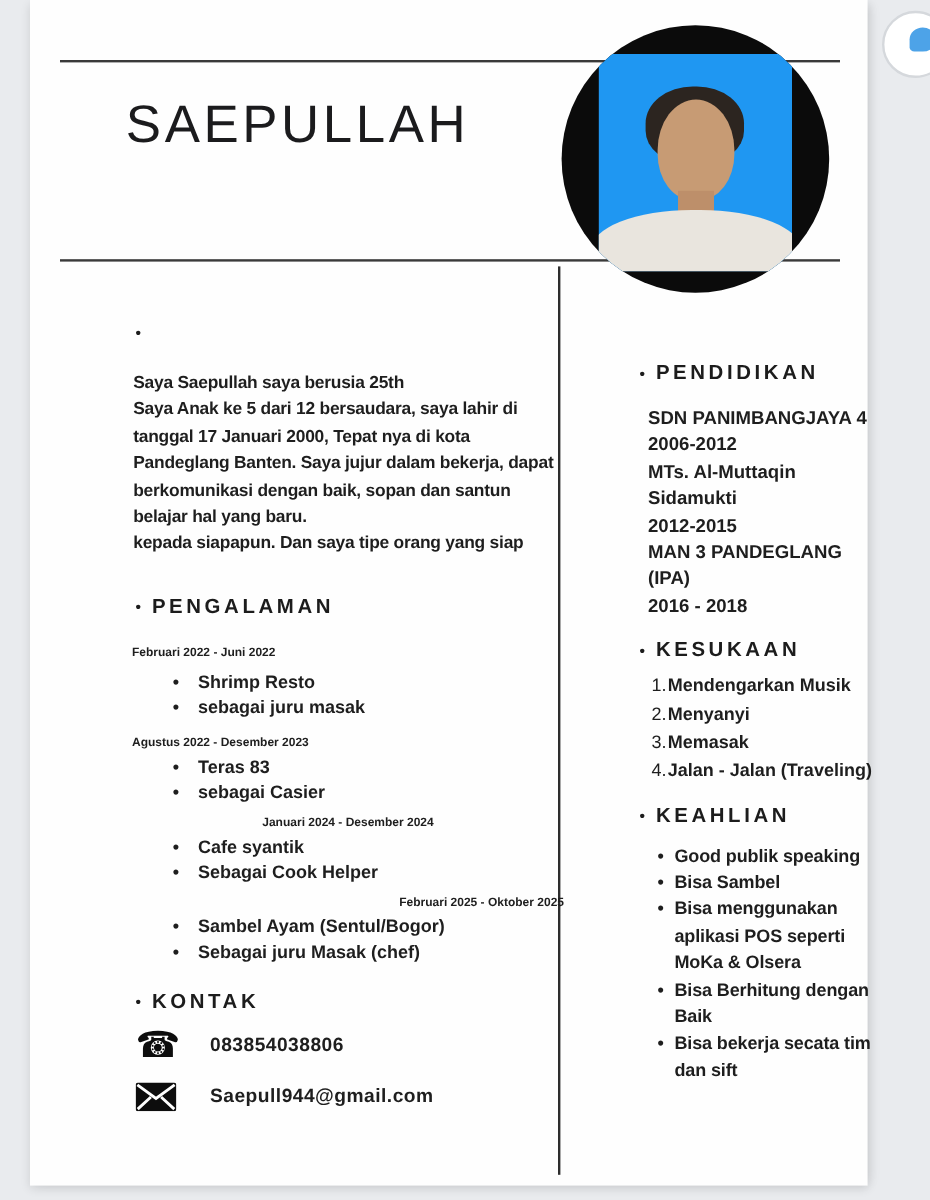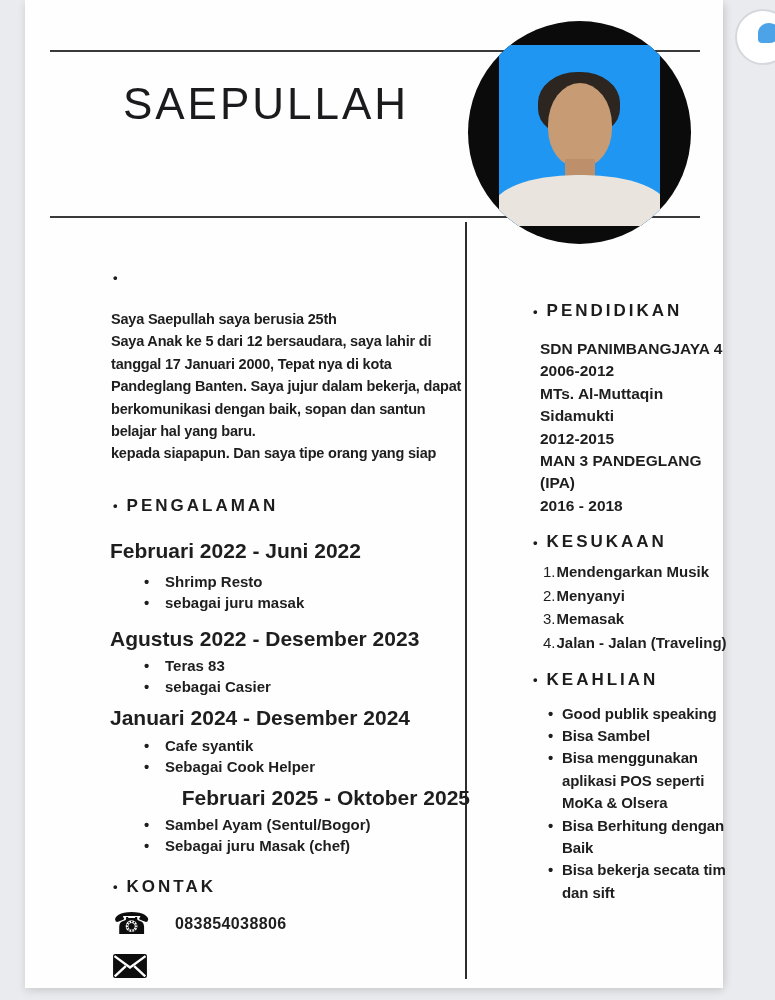--- a/index.html
+++ b/index.html
@@ -11,21 +11,21 @@
     position:absolute; left:25px; top:0; width:698px; height:988px;
     background:#fefefe;
     box-shadow: 0 3px 8px rgba(0,0,0,0.12), 5px 0 10px -3px rgba(0,0,0,0.07);
   }
   
   .rule { position:absolute; left:25px; width:650px; height:2px; background:#3a3a3a; }
   .rule.top { top:50px; }
   .rule.bottom { top:216px; }
   
   .name {
-    position:absolute; left:36px; top:82px; width:410px; margin:0;
+    position:absolute; left:18px; top:82px; width:410px; margin:0;
     text-align:center; font-size:44px; font-weight:400; letter-spacing:3px;
     color:#1b1b1d; line-height:1;
   }
   
   .photo {
     position:absolute; left:443px; top:21px; width:223px; height:223px;
     border-radius:50%; background:#0b0b0b; overflow:hidden; z-index:3;
   }
   .photo-rect {
     position:absolute; left:31px; top:24px; width:161px; height:181px;
@@ -45,22 +45,22 @@
   .col-right { position:absolute; left:480px; top:295px; width:238px; color:#1e1e1e; }
   h2.sec {
     margin:0 0 0 28px; font-size:17px; font-weight:bold; letter-spacing:3px;
     color:#1c1c1c; display:flex; align-items:center; gap:9px; height:22px;
   }
   .sec .dot { font-size:13px; letter-spacing:0; }
   #sec-tentang { margin-top:4px; }
   .about { margin:20px 0 0 26px; font-size:14.5px; font-weight:bold;
     line-height:22.4px; letter-spacing:-0.2px; white-space:nowrap; }
   #sec-pengalaman { margin-top:30px; }
-  .period { margin:22px 0 0 25px; font-size:21px; font-weight:bold; }
-  #period-2 { margin-top:14px; } #period-3 { margin-top:9px; } #period-4 { margin-top:9px;text-align:right; }
+  .period { margin:22px 0 0 25px; font-size:10px; font-weight:bold; }
+  #period-2 { margin-top:14px; } #period-3 { margin-top:9px;text-align:center; } #period-4 { margin-top:9px;text-align:right; }
   ul.blist { list-style:none; margin:8px 0 0 80px; padding:0;
     font-size:15px; font-weight:bold; line-height:21px; }
   #joblist-2 { margin-top:4px; } #joblist-3 { margin-top:5px; } #joblist-4 { margin-top:4px; }
   ul.blist li { position:relative; }
   ul.blist li::before { content:"\2022"; position:absolute; left:-21px; font-size:15px; }
   #sec-kontak { margin-top:20px; }
   .kontak-row { display:flex; align-items:center; margin:10px 0 0 28px; height:32px; }
   .kontak-row .icon-wrap { width:62px; display:flex; align-items:center; }
   .phone-glyph { font-family:"DejaVu Sans", sans-serif; font-size:30px; line-height:1; color:#0d0d0d; }
   .kontak-text { font-size:16px; font-weight:bold; letter-spacing:0.4px; }
@@ -160,20 +160,21 @@
         <span class="kontak-text">083854038806</span>
       </div>
       <div class="kontak-row">
         <span class="icon-wrap">
           <svg width="34" height="24" viewBox="0 0 24 17" aria-hidden="true">
             <rect x="0" y="0" width="24" height="17" rx="1.5" fill="#0d0d0d"></rect>
             <path d="M1 1.5 L12 9.5 L23 1.5" stroke="#fefefe" stroke-width="1.7" fill="none"></path>
             <path d="M1.2 15.8 L9 8.6 M22.8 15.8 L15 8.6" stroke="#fefefe" stroke-width="1.7" fill="none"></path>
           </svg>
         </span>
+        <span class="kontak-text">Saepull944@gmail.com</span>
       </div>
     </div>
 
     <div class="col-right">
 
       <h2 class="sec" id="sec-pendidikan">
         <span class="dot">•</span>
         <span>PENDIDIKAN</span>
       </h2>
       <div class="edu">

